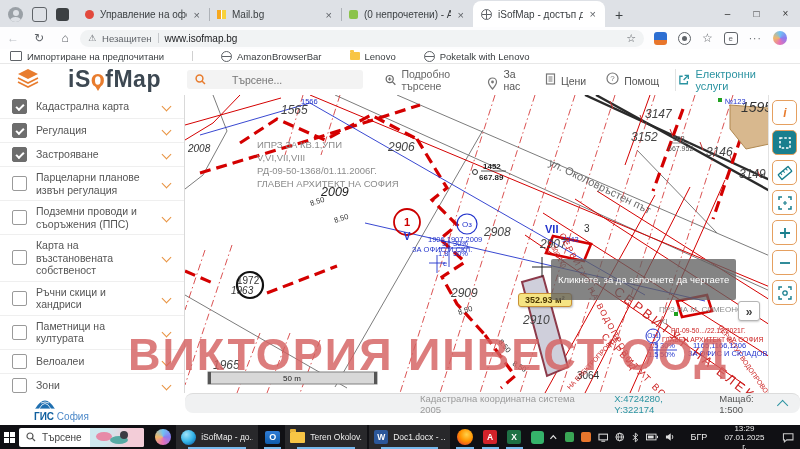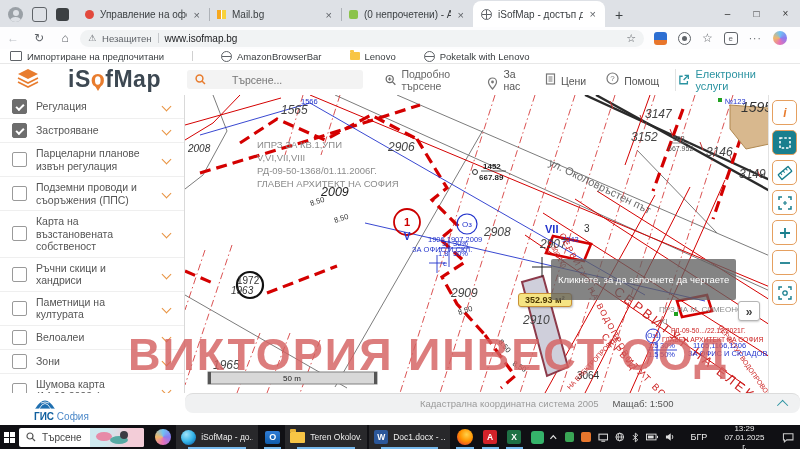--- a/index.html
+++ b/index.html
@@ -286,20 +286,25 @@
     <div class="eserv">
       <svg width="12" height="12" viewBox="0 0 12 12">
           <path d="M5 2 H2 V10 H10 V7" fill="none" stroke="#2b93a1" stroke-width="1.4"></path>
           <path d="M7 1 H11 V5 M11 1 L6 6" fill="none" stroke="#2b93a1" stroke-width="1.4"></path>
         </svg>
       <span>Електронни услуги</span>
     </div>
   </div>
 
   <div id="sidebar">
+      <div class="side-item">
+        <span class="cbx checked"></span>
+        <span class="side-label">Кадастрална карта</span>
+        <span class="chev"></span>
+      </div>
       <div class="side-item">
         <span class="cbx checked"></span>
         <span class="side-label">Регулация</span>
         <span class="chev"></span>
       </div>
       <div class="side-item">
         <span class="cbx checked"></span>
         <span class="side-label">Застрояване</span>
         <span class="chev"></span>
       </div>
@@ -571,20 +576,21 @@
       <button class="mtb">
         <svg width="14" height="14" viewBox="0 0 14 14">
           <circle cx="7" cy="7" r="2.2" fill="none" stroke="#1a7f8e" stroke-width="1.3"></circle>
           <path d="M4 1 L1 1 L1 4 M10 1 L13 1 L13 4 M1 10 L1 13 L4 13 M13 10 L13 13 L10 13" fill="none" stroke="#1a7f8e" stroke-width="1.4"></path>
         </svg>
       </button>
     </div>
 
   <div id="statusbar">
     <span class="sb-crs">Кадастрална координатна система 2005</span>
+    <span class="sb-coords">X:4724280, Y:322174</span>
     <span class="sb-scale">Мащаб: 1:500</span>
     <span class="sb-chev"></span>
   </div>
   <div id="whitestrip"></div>
 
   <div id="gisfooter">
     <svg width="22" height="13" viewBox="0 0 22 13">
       <path d="M1 12 Q11 -5 21 12 Z" fill="#1f6fb0"></path>
       <path d="M5 12 Q11 1 17 12 M1 12 H21 M7 6 Q11 4 15 6" stroke="#fff" stroke-width=".8" fill="none"></path>
     </svg>

